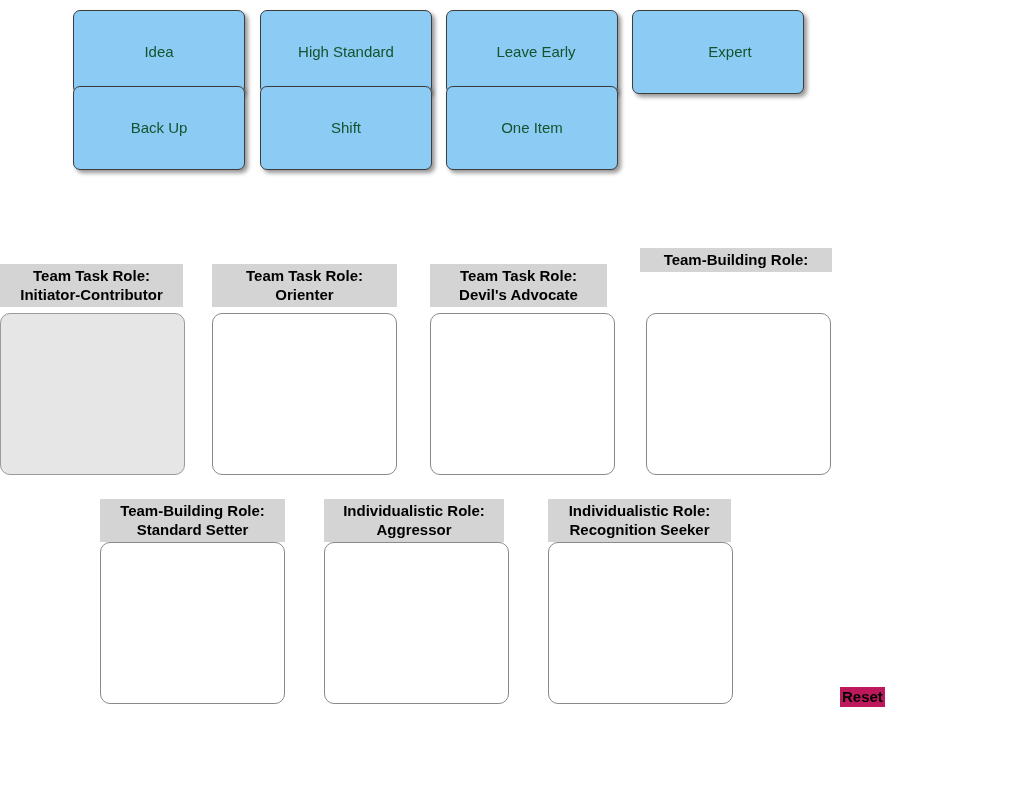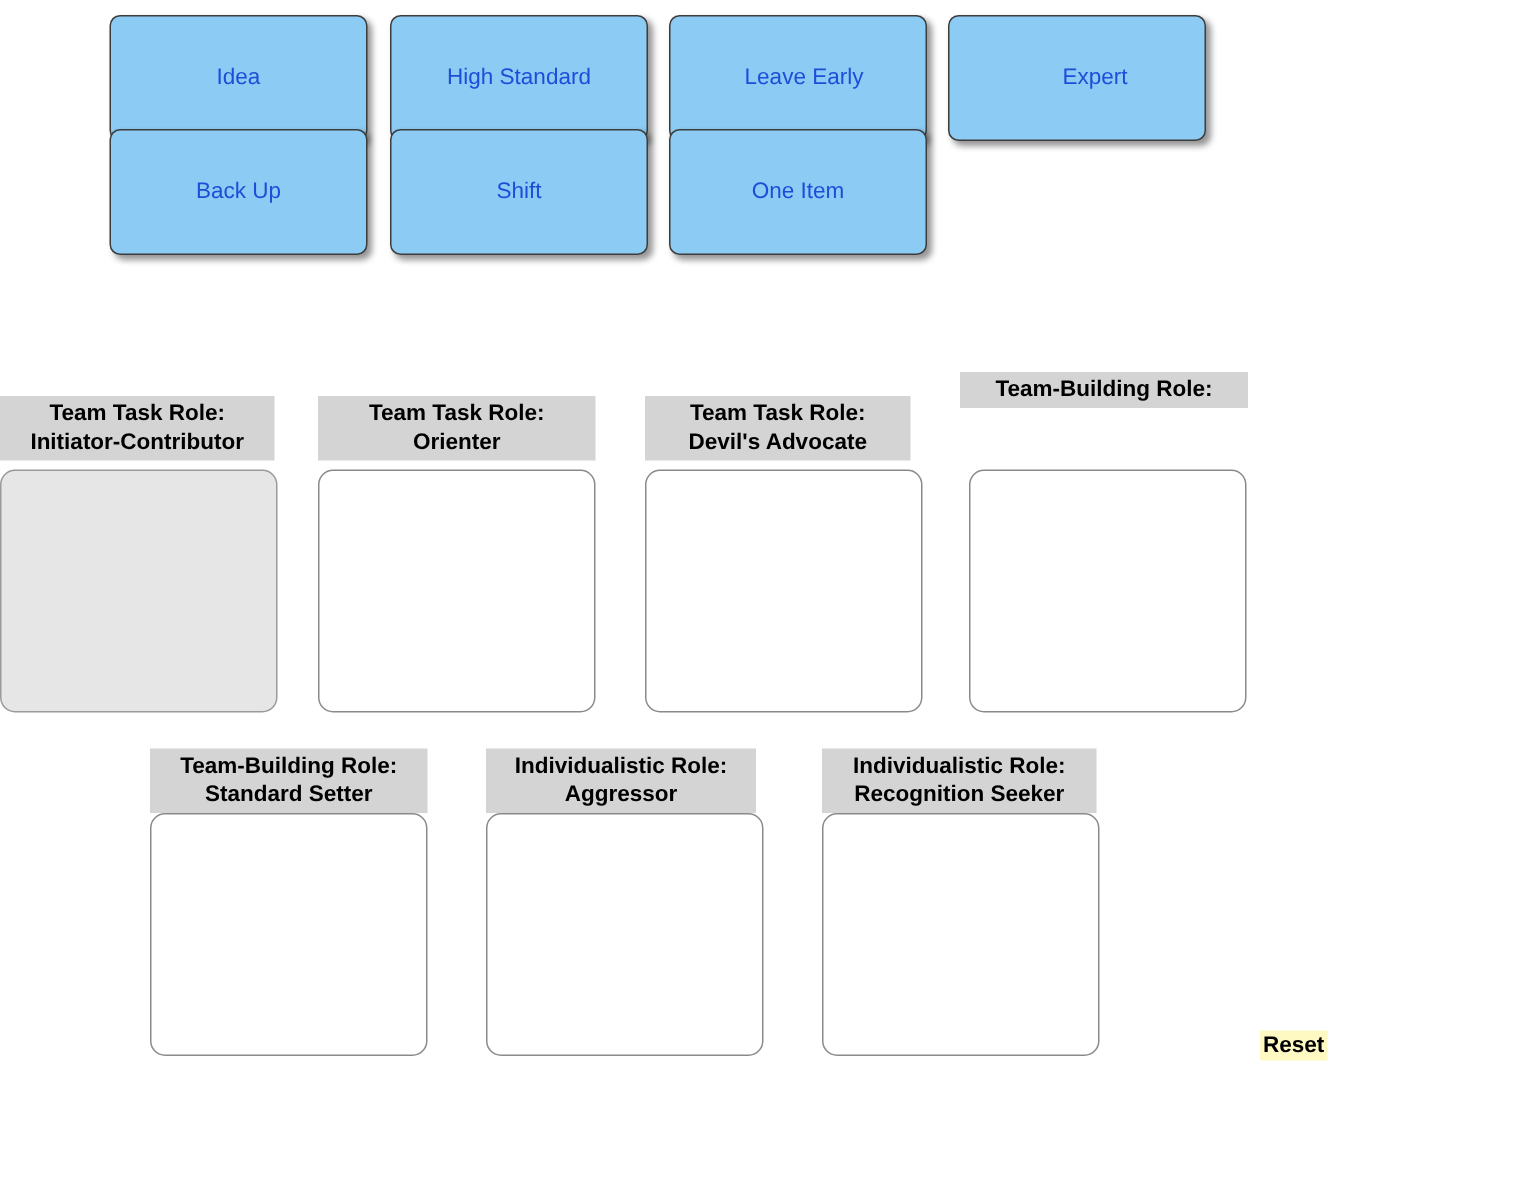--- a/index.html
+++ b/index.html
@@ -31,21 +31,21 @@
     height: 84px;
     background: #8ccbf4;
     border: 1px solid #3d3d3d;
     border-radius: 7px;
     box-shadow: 3px 3px 4px rgba(0,0,0,0.42);
     display: flex;
     align-items: center;
     justify-content: center;
     font-size: 15px;
     line-height: 1.1;
-    color: #1d4ed8;
+    color: #14532d;
     text-align: center;
     cursor: move;
     user-select: none;
   }
 
   
   .zone {
     position: absolute;
   }
   .zone-label {
@@ -72,21 +72,21 @@
   .zone-box.filled {
     background: #e6e6e6;
     border-color: #9a9a9a;
   }
 
   
   .reset-btn {
     position: absolute;
     left: 840px;
     top: 687px;
-    background: #fef9c3;
+    background: #be185d;
     color: #000000;
     font-size: 15px;
     font-weight: bold;
     line-height: 20px;
     padding: 0 2px;
     cursor: pointer;
     user-select: none;
     white-space: nowrap;
   }
 </style>

